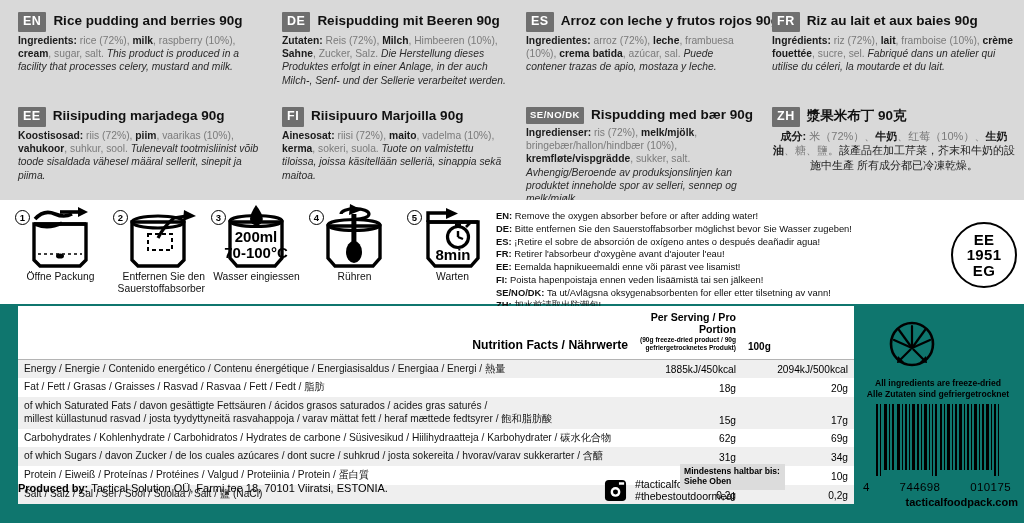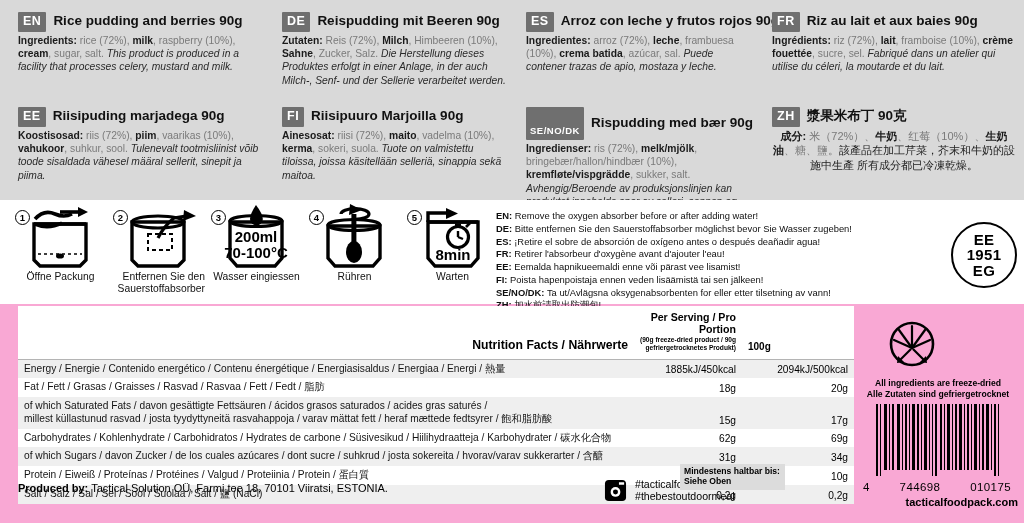--- a/index.html
+++ b/index.html
@@ -6,21 +6,21 @@
   html, body {
     width: 1024px; height: 523px;
     background: #ffffff;
     font-family: "Liberation Sans", sans-serif;
     color: #000;
     overflow: hidden;
   }
   #page {
     position: relative;
     width: 1024px; height: 523px;
-    background: #f9a8d4;
+    background: #0f766e;
   }
 
   
   .ingredients-panel {
     position: absolute;
     left: 0; top: 0;
     width: 1024px; height: 200px;
     background: #d9d9d9;
     padding: 12px 10px 0 10px;
   }
@@ -39,21 +39,21 @@
     display: inline-block;
     background: #6f6f6f;
     color: #ffffff;
     font-weight: bold;
     font-size: 12.5px;
     letter-spacing: .5px;
     line-height: 1;
     padding: 3px 5px 4px 5px;
     border-radius: 1px;
   }
-  .lang-tag.small { font-size: 9.5px; padding: 19px 4px 4px 4px; }
+  .lang-tag.small { font-size: 9.5px; padding: 3px 4px 4px 4px; }
   .lang-title {
     font-size: 13.5px;
     font-weight: bold;
     color: #111;
     line-height: 1.1;
   }
   .lang-body {
     font-size: 10.3px;
     line-height: 1.30;
     color: #6c6c6c;

